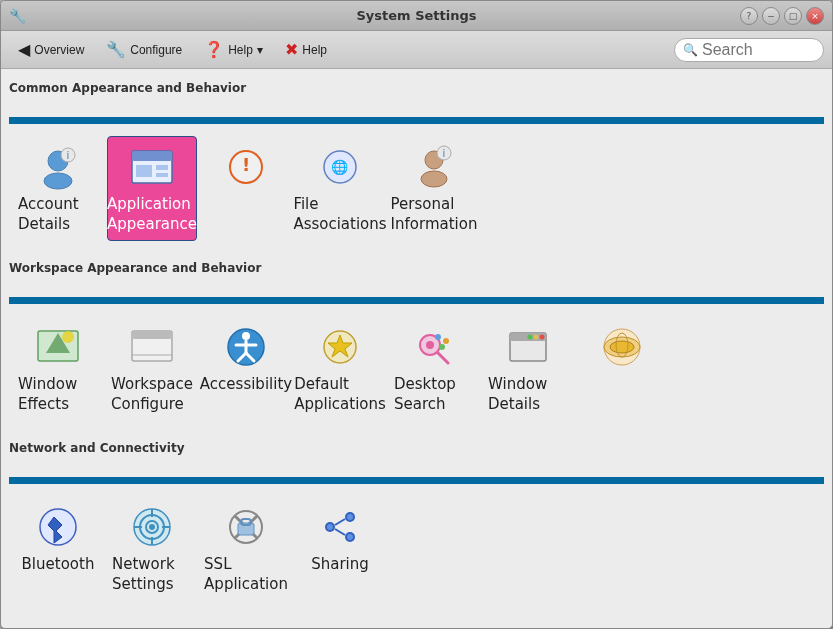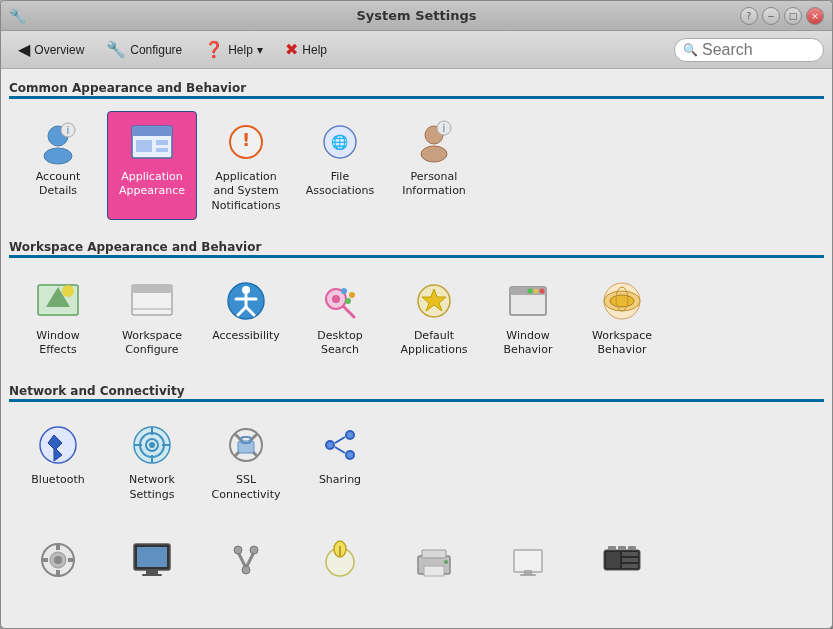--- a/index.html
+++ b/index.html
@@ -131,22 +131,22 @@
       border: 1px solid #999;
       border-radius: 2px;
     }
     .section {
       margin-bottom: 12px;
     }
     .section-header {
       font-size: 12px;
       font-weight: bold;
       color: #333;
-      padding: 4px 0 1px 0;
-      border-bottom: 3px solid #0369a1;
+      padding: 4px 0 22px 0;
+      border-bottom: 7px solid #0369a1;
       margin-bottom: 8px;
     }
     .items-grid {
       display: flex;
       flex-wrap: wrap;
       gap: 4px;
       padding: 4px;
     }
     .item {
       display: flex;
@@ -167,22 +167,22 @@
     }
     .item-icon {
       width: 48px;
       height: 48px;
       display: flex;
       align-items: center;
       justify-content: center;
       margin-bottom: 4px;
     }
     .item-label {
-      font-size: 11px;
-      text-align: center;
+      font-size: 15px;
+      text-align: left;
       color: #222;
       line-height: 1.3;
     }
   </style>
 </head>
 <body>
 
 <div class="window">
 
   <div class="title-bar">
@@ -254,21 +254,20 @@
             <span class="item-label">Application Appearance</span>
           </div>
 
           <div class="item">
             <div class="item-icon">
               <svg width="48" height="48" viewBox="0 0 48 48">
                 <circle cx="24" cy="24" r="16" fill="#f0f0f0" stroke="#e06020" stroke-width="2"></circle>
                 <text x="24" y="28" text-anchor="middle" font-size="18" fill="#e06020" font-weight="bold">!</text>
               </svg>
             </div>
-            <span class="item-label">Application and System Notifications</span>
           </div>
 
           <div class="item">
             <div class="item-icon">
               <svg width="48" height="48" viewBox="0 0 48 48">
                 <circle cx="24" cy="24" r="16" fill="#e0e8ff" stroke="#6080c0" stroke-width="1.5"></circle>
                 <text x="24" y="29" text-anchor="middle" font-size="14" fill="#4060a0">🌐</text>
               </svg>
             </div>
             <span class="item-label">File Associations</span>
@@ -327,64 +326,63 @@
                 <line x1="24" y1="30" x2="16" y2="38" stroke="white" stroke-width="3" stroke-linecap="round"></line>
                 <line x1="24" y1="30" x2="32" y2="38" stroke="white" stroke-width="3" stroke-linecap="round"></line>
               </svg>
             </div>
             <span class="item-label">Accessibility</span>
           </div>
 
           <div class="item">
             <div class="item-icon">
               <svg width="48" height="48" viewBox="0 0 48 48">
+                <circle cx="24" cy="24" r="16" fill="#f0e8c0" stroke="#c0a030" stroke-width="1.5"></circle>
+                <polygon points="24,12 27,20 36,20 29,26 32,34 24,28 16,34 19,26 12,20 21,20" fill="#e8c020" stroke="#c0a000" stroke-width="1"></polygon>
+              </svg>
+            </div>
+            <span class="item-label">Default Applications</span>
+          </div>
+
+          <div class="item">
+            <div class="item-icon">
+              <svg width="48" height="48" viewBox="0 0 48 48">
                 <circle cx="20" cy="22" r="10" fill="#f0c8e0" stroke="#e060a0" stroke-width="2"></circle>
                 <circle cx="20" cy="22" r="4" fill="#e060a0"></circle>
                 <line x1="28" y1="30" x2="38" y2="40" stroke="#e060a0" stroke-width="3" stroke-linecap="round"></line>
                 <circle cx="28" cy="14" r="3" fill="#60a0e0"></circle>
                 <circle cx="36" cy="18" r="3" fill="#e0a030"></circle>
                 <circle cx="32" cy="24" r="3" fill="#60c060"></circle>
               </svg>
             </div>
             <span class="item-label">Desktop Search</span>
           </div>
 
           <div class="item">
             <div class="item-icon">
               <svg width="48" height="48" viewBox="0 0 48 48">
-                <circle cx="24" cy="24" r="16" fill="#f0e8c0" stroke="#c0a030" stroke-width="1.5"></circle>
-                <polygon points="24,12 27,20 36,20 29,26 32,34 24,28 16,34 19,26 12,20 21,20" fill="#e8c020" stroke="#c0a000" stroke-width="1"></polygon>
-              </svg>
-            </div>
-            <span class="item-label">Default Applications</span>
-          </div>
-
-          <div class="item">
-            <div class="item-icon">
-              <svg width="48" height="48" viewBox="0 0 48 48">
                 <rect x="6" y="10" width="36" height="28" rx="2" fill="#e8e8e8" stroke="#888" stroke-width="1.5"></rect>
                 <rect x="6" y="10" width="36" height="8" rx="2" fill="#aaa"></rect>
                 <circle cx="38" cy="14" r="2.5" fill="#e05050"></circle>
                 <circle cx="32" cy="14" r="2.5" fill="#e0c050"></circle>
                 <circle cx="26" cy="14" r="2.5" fill="#50c050"></circle>
               </svg>
             </div>
-            <span class="item-label">Window Behavior</span>
+            <span class="item-label">Window Details</span>
           </div>
 
           <div class="item">
             <div class="item-icon">
               <svg width="48" height="48" viewBox="0 0 48 48">
                 <circle cx="24" cy="24" r="18" fill="#f8e8c8" stroke="#d0a060" stroke-width="1"></circle>
                 <ellipse cx="24" cy="24" rx="18" ry="10" fill="#f0d080" stroke="#c09030" stroke-width="1"></ellipse>
                 <ellipse cx="24" cy="24" rx="12" ry="6" fill="#e8b830" stroke="#b08020" stroke-width="1"></ellipse>
                 <ellipse cx="24" cy="22" rx="6" ry="12" fill="none" stroke="#c09030" stroke-width="1"></ellipse>
               </svg>
             </div>
-            <span class="item-label">Workspace Behavior</span>
           </div>
 
         </div>
       </div>
 
       <div class="section">
         <div class="section-header">Network and Connectivity</div>
         <div class="items-grid">
 
           <div class="item">
@@ -416,21 +414,21 @@
           <div class="item">
             <div class="item-icon">
               <svg width="48" height="48" viewBox="0 0 48 48">
                 <line x1="14" y1="14" x2="34" y2="34" stroke="#888" stroke-width="3" stroke-linecap="round"></line>
                 <line x1="34" y1="14" x2="14" y2="34" stroke="#888" stroke-width="3" stroke-linecap="round"></line>
                 <circle cx="24" cy="24" r="16" fill="none" stroke="#888" stroke-width="2"></circle>
                 <rect x="16" y="20" width="16" height="12" rx="2" fill="#a0c0e0" stroke="#6090c0" stroke-width="1"></rect>
                 <rect x="19" y="16" width="10" height="6" rx="3" fill="none" stroke="#6090c0" stroke-width="2"></rect>
               </svg>
             </div>
-            <span class="item-label">SSL Connectivity</span>
+            <span class="item-label">SSL Application</span>
           </div>
 
           <div class="item">
             <div class="item-icon">
               <svg width="48" height="48" viewBox="0 0 48 48">
                 <circle cx="14" cy="24" r="5" fill="#3060c0"></circle>
                 <circle cx="34" cy="14" r="5" fill="#3060c0"></circle>
                 <circle cx="34" cy="34" r="5" fill="#3060c0"></circle>
                 <line x1="19" y1="22" x2="29" y2="16" stroke="#3060c0" stroke-width="2"></line>
                 <line x1="19" y1="26" x2="29" y2="32" stroke="#3060c0" stroke-width="2"></line>

